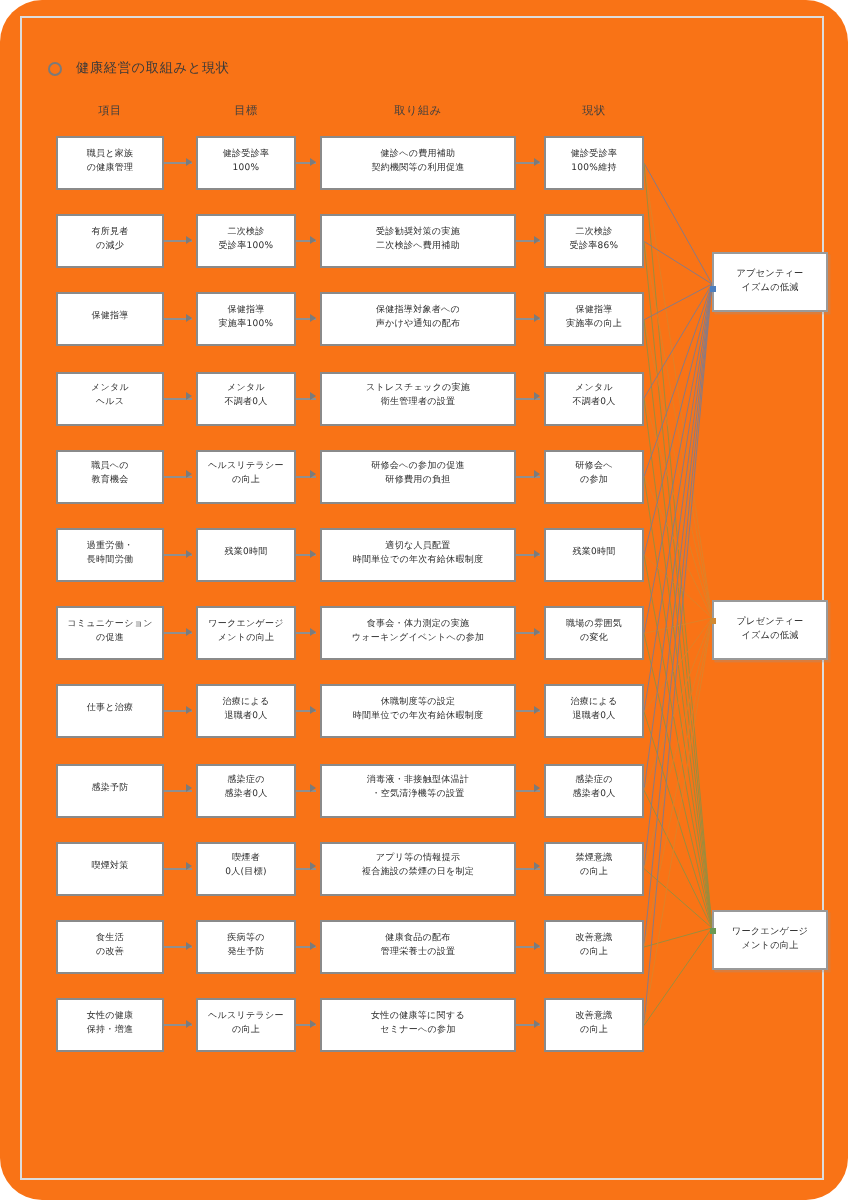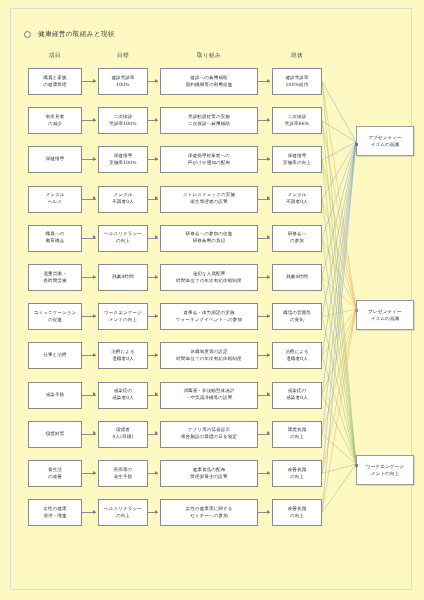--- a/index.html
+++ b/index.html
@@ -13,21 +13,22 @@
     position: relative;
     font-family: "DejaVu Sans", "Liberation Sans", sans-serif;
     overflow: hidden;
     color: #2b2b2b;
   }
 
   
   .page {
     position: absolute;
     inset: 0;
-    background: #fef9c3;
+    background: #f97316;
+    border-radius: 21px;
   }
   .page-border {
     position: absolute;
     left: 10px;
     top: 8px;
     width: 402px;
     height: 582px;
     border: 1px solid #dcdcdc;
     box-sizing: border-box;
     pointer-events: none;

